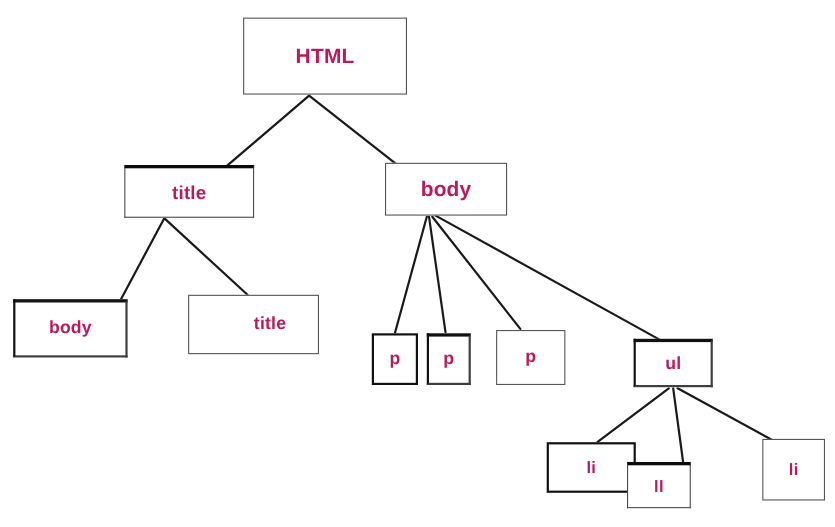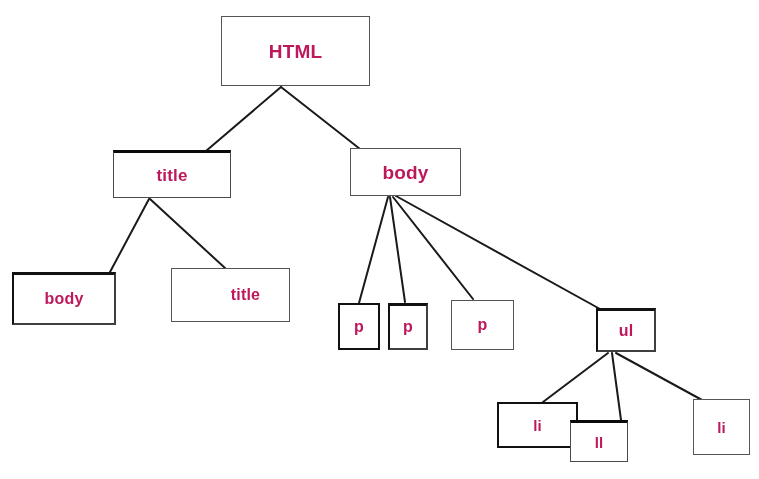--- a/index.html
+++ b/index.html
@@ -94,21 +94,21 @@
       </div>
       <div class="node bold" style="left: 338px; top: 303px; width: 42px; height: 47px; font-size: 16px;">
         <span class="node-label">p</span>
       </div>
       <div class="node boldtopside" style="left: 388px; top: 303px; width: 40px; height: 47px; font-size: 16px;">
         <span class="node-label">p</span>
       </div>
       <div class="node thin" style="left: 451px; top: 300px; width: 63px; height: 50px; font-size: 16px;">
         <span class="node-label">p</span>
       </div>
-      <div class="node boldtopside" style="left: 596px; top: 308px; width: 60px; height: 44px; font-size: 16px;">
+      <div class="node boldtopside" style="left: 576px; top: 308px; width: 72px; height: 44px; font-size: 16px;">
         <span class="node-label">ul</span>
       </div>
       <div class="node bold" style="left: 497px; top: 402px; width: 81px; height: 46px; font-size: 15px;">
         <span class="node-label">li</span>
       </div>
       <div class="node boldtop" style="left: 570px; top: 420px; width: 58px; height: 42px; font-size: 15px;">
         <span class="node-label">ll</span>
       </div>
       <div class="node thin" style="left: 693px; top: 399px; width: 57px; height: 56px; font-size: 15px;">
         <span class="node-label">li</span>

